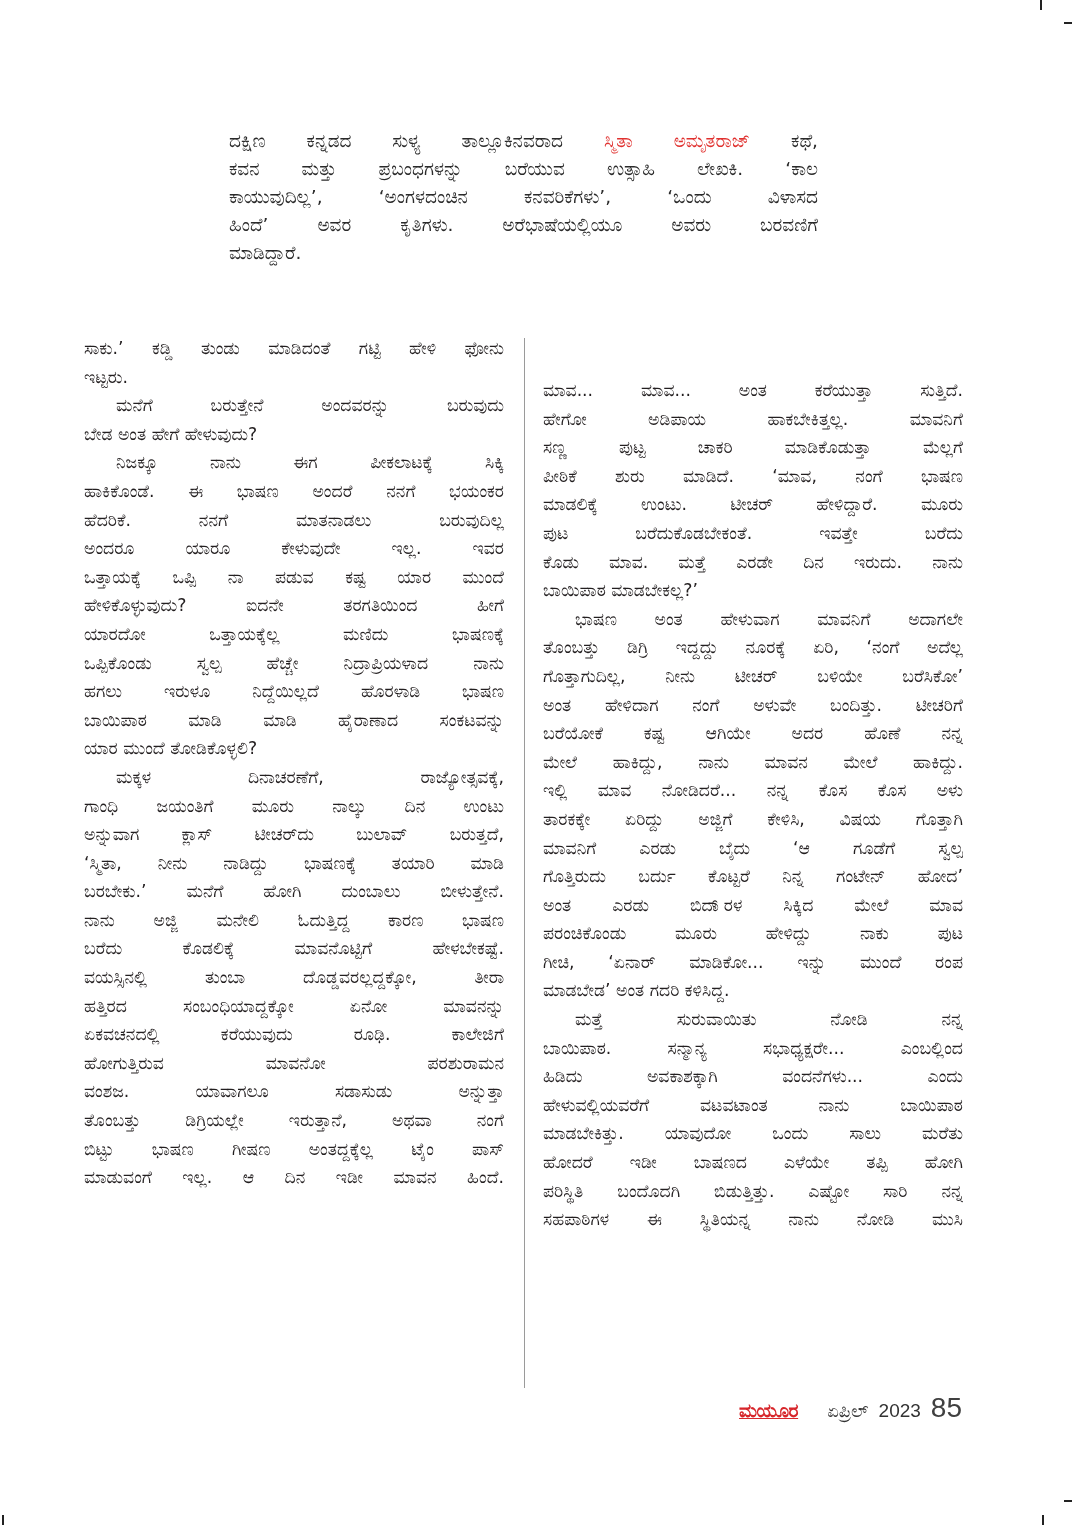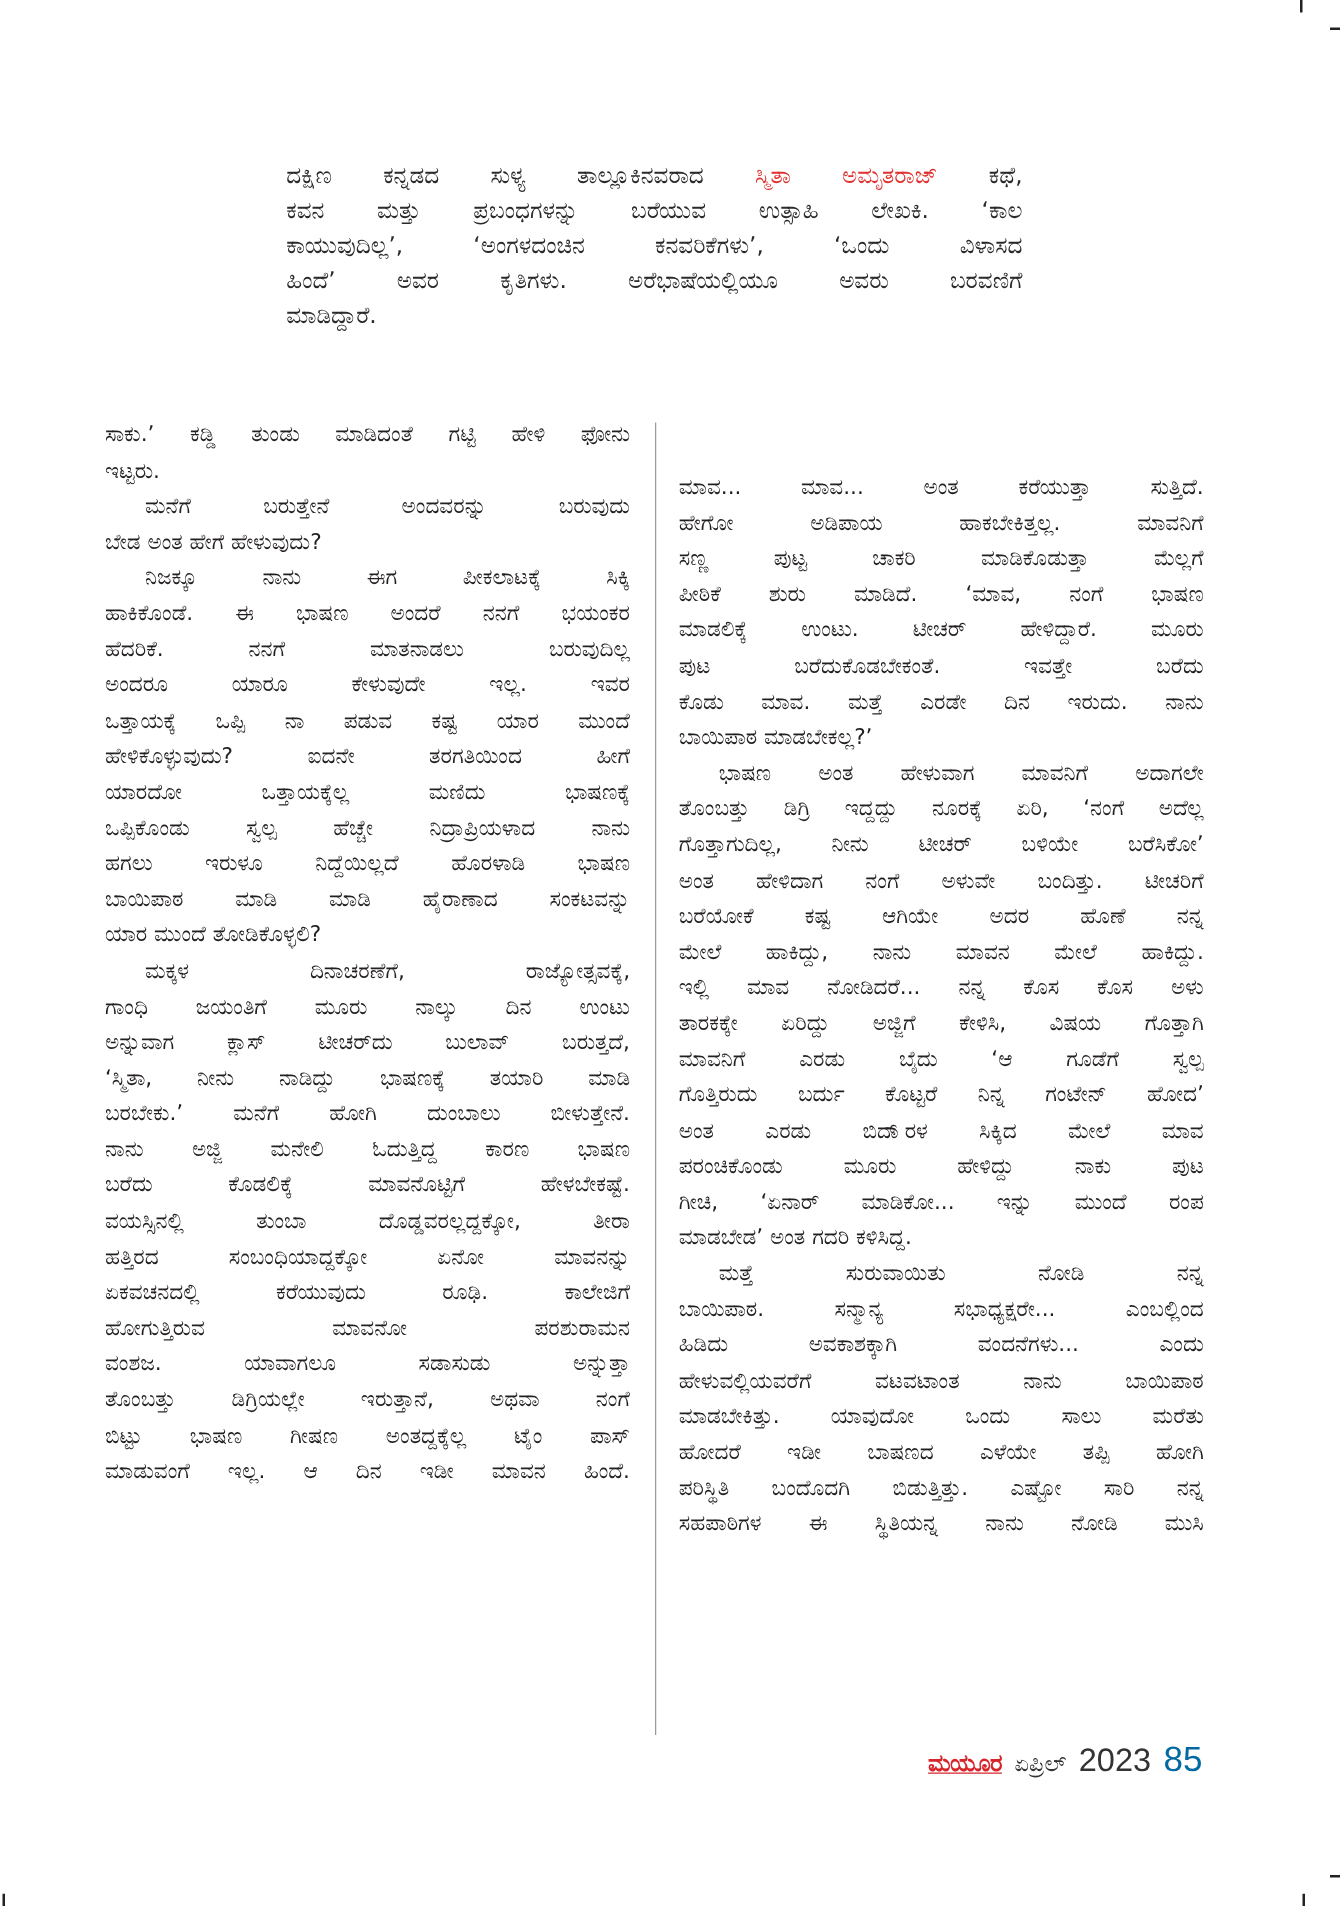--- a/index.html
+++ b/index.html
@@ -13,23 +13,23 @@
   .bio .author { color: #e0312f; }
   .col { position: absolute; top: 334px; width: 420px; font-size: 17.3px; line-height: 28.6px; }
   .col.left { left: 84px; }
   .col.right { left: 543px; margin-top: 42px; }
   .col .line { display: block; height: 28.6px; white-space: nowrap; text-align: justify; text-align-last: justify; overflow: hidden; }
   .col .line.last { text-align-last: left; }
   .col .line.indent { padding-left: 32px; }
   .divider { position: absolute; left: 524px; top: 338px; width: 1px; height: 1050px; background: #9a9a9a; }
   .footer { position: absolute; top: 1392px; right: 110px; display: flex; align-items: baseline; gap: 10px; }
   .brand { color: #d7262b; font-weight: bold; font-size: 19px; letter-spacing: -0.5px; text-decoration: underline; }
-  .month { font-size: 18px; color: #333; }
-  .year { font-size: 26px; color: #333; font-family: "Liberation Sans", sans-serif; }
-  .pagenum { font-size: 28px; color: #0369a1; font-family: "Liberation Sans", sans-serif; }
+  .month { font-size: 18px; color: #333; margin-left: 19px; }
+  .year { font-size: 19px; color: #333; font-family: "Liberation Sans", sans-serif; }
+  .pagenum { font-size: 28px; color: #404040; font-family: "Liberation Sans", sans-serif; }
 </style>
 </head>
 <body>
 
 <div class="crop" style="left:1040px; top:0; width:2px; height:10px;"></div>
 <div class="crop" style="left:1064px; top:22px; width:8px; height:2px;"></div>
 <div class="crop" style="left:2px; top:1515px; width:2px; height:10px;"></div>
 <div class="crop" style="left:1064px; top:1500px; width:8px; height:2px;"></div>
 <div class="crop" style="left:1042px; top:1515px; width:2px; height:10px;"></div>
 

